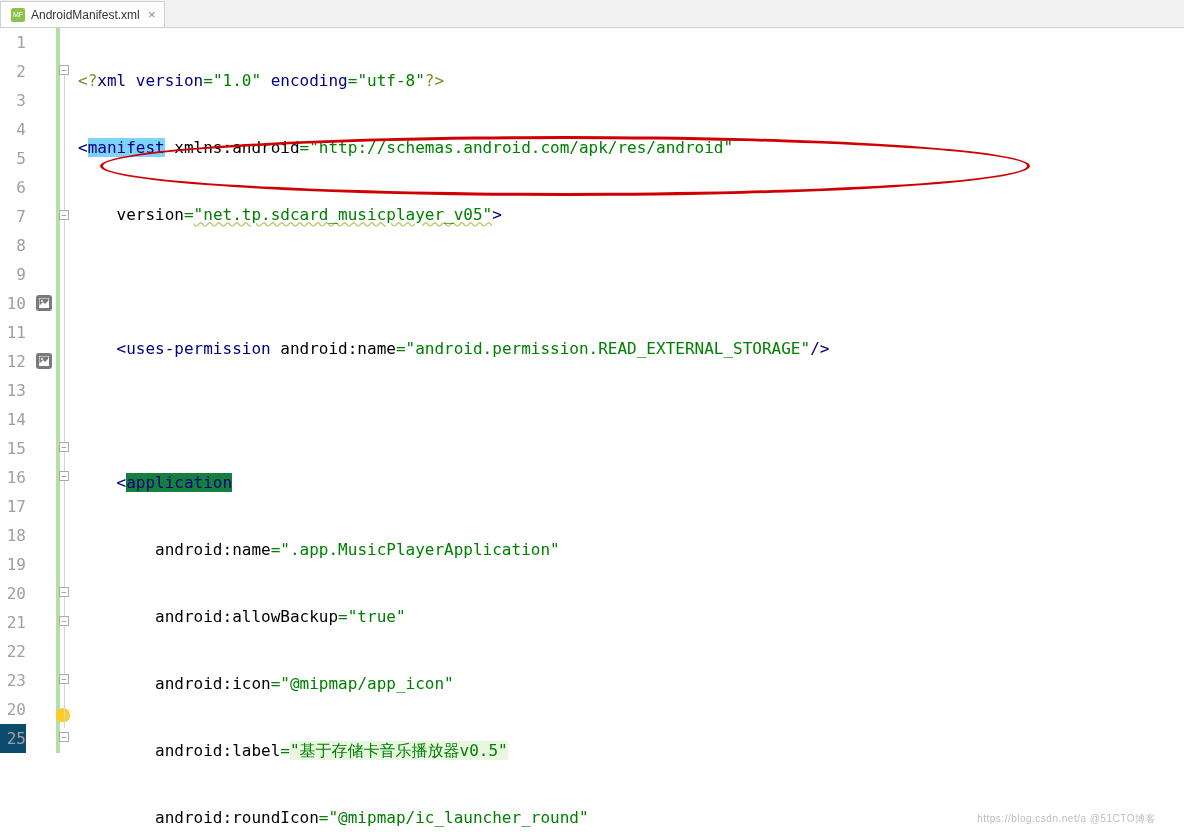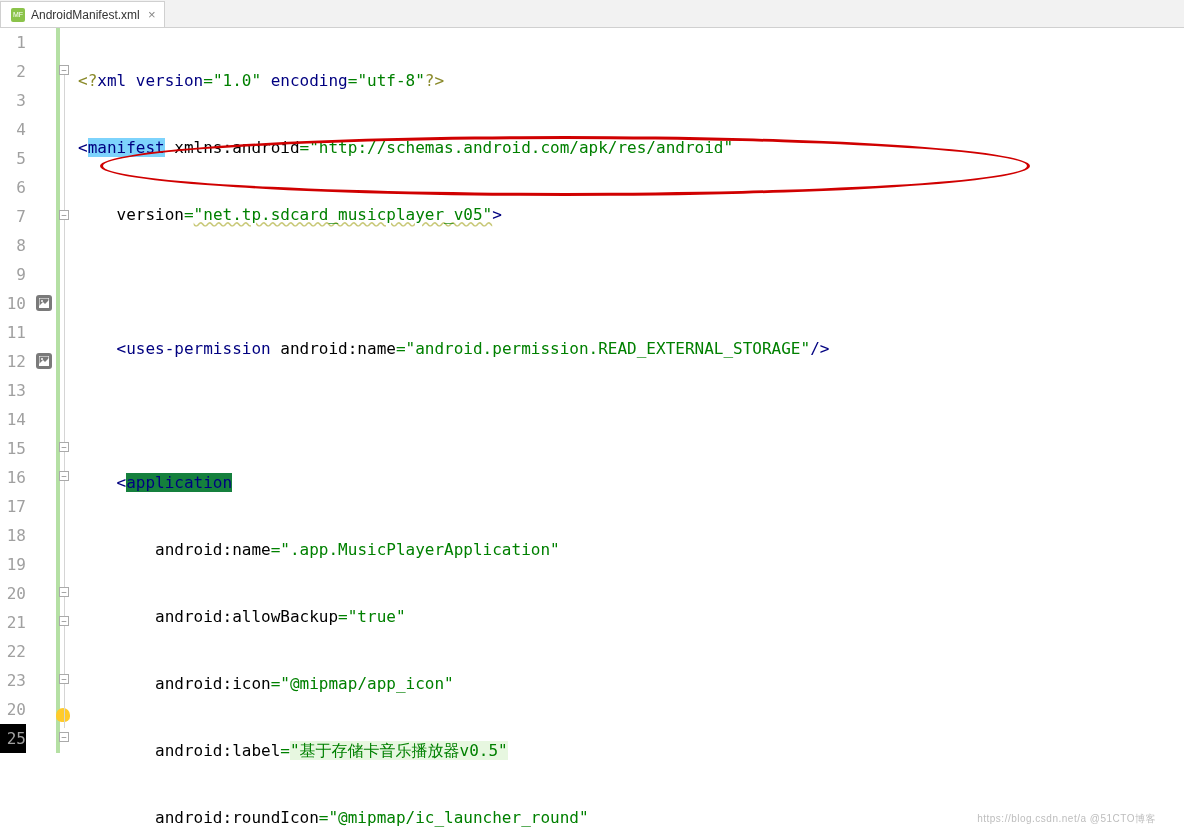--- a/index.html
+++ b/index.html
@@ -62,21 +62,21 @@
     border-right: none;
   }
   .icon-col {
     width: 22px;
     background: #ffffff;
     position: relative;
   }
   .fold-col   { width: 18px; position: relative; }
   .code { flex: 1; position: relative; white-space: pre; padding-left: 4px; }
   .line { height: 29px; line-height: 29px; }
-  .hl-line { background: #000000; }
+  .hl-line { background: #0c4a6e; }
   .hl-tag { background:#7dd3fc; }
   .hl-attr-yellow { background:#15803d; }
   .hl-str-green { background:#e7f7e0; }
   .tok-pi   { color:#8a8a2a; }
   .tok-tag  { color:#000080; font-weight:normal; }
   .tok-attr { color:#000000; }
   .tok-str  { color:#008000; }
   .tok-eq   { color:#008000; }
   .tok-ang  { color:#000080; }
   .gutter-icon {

